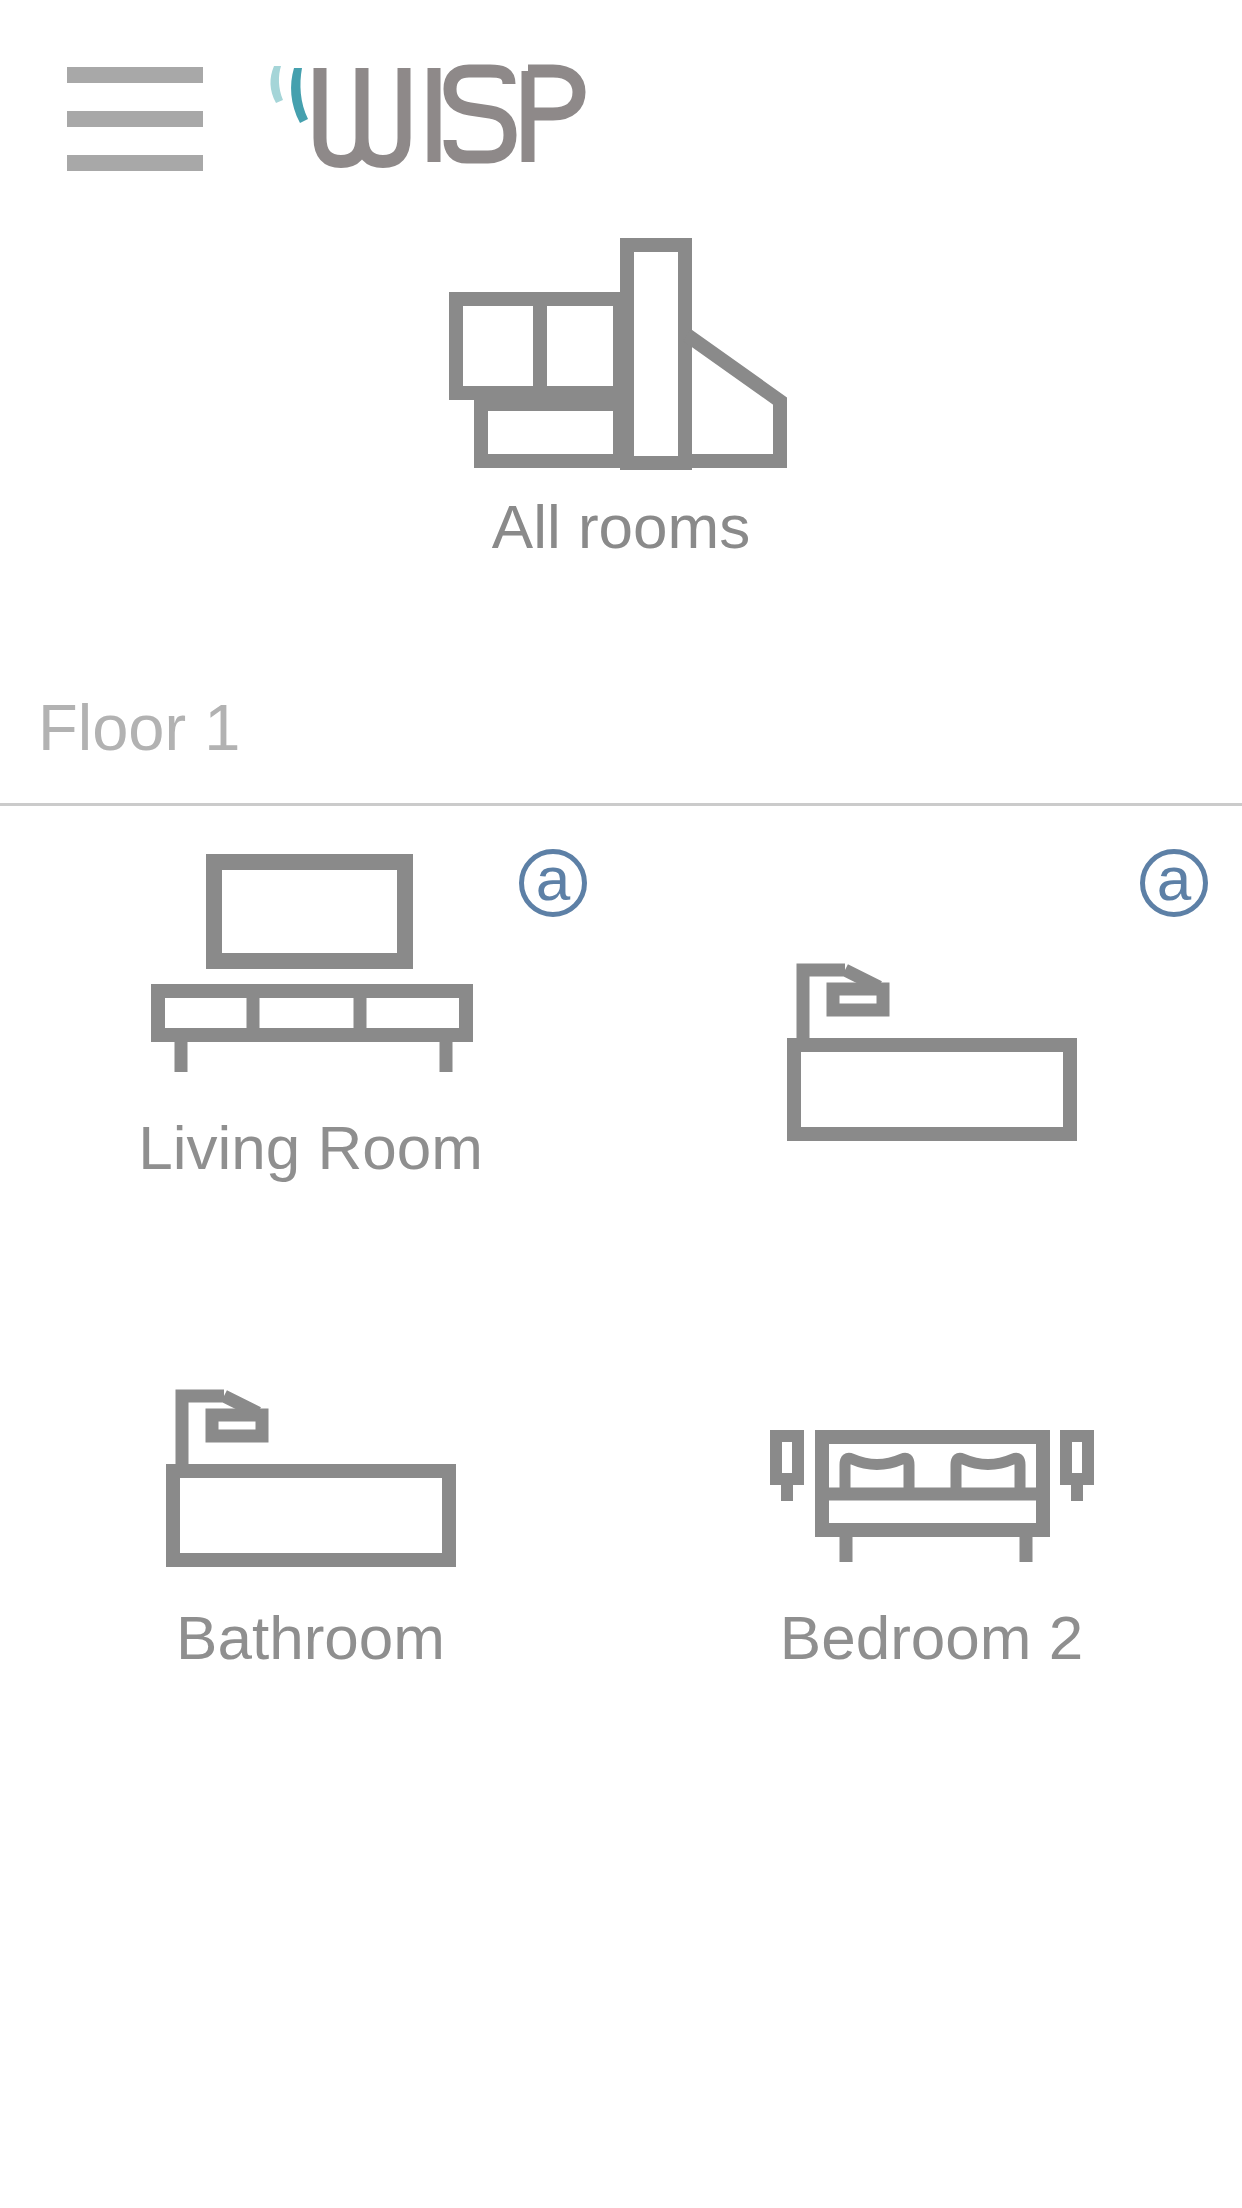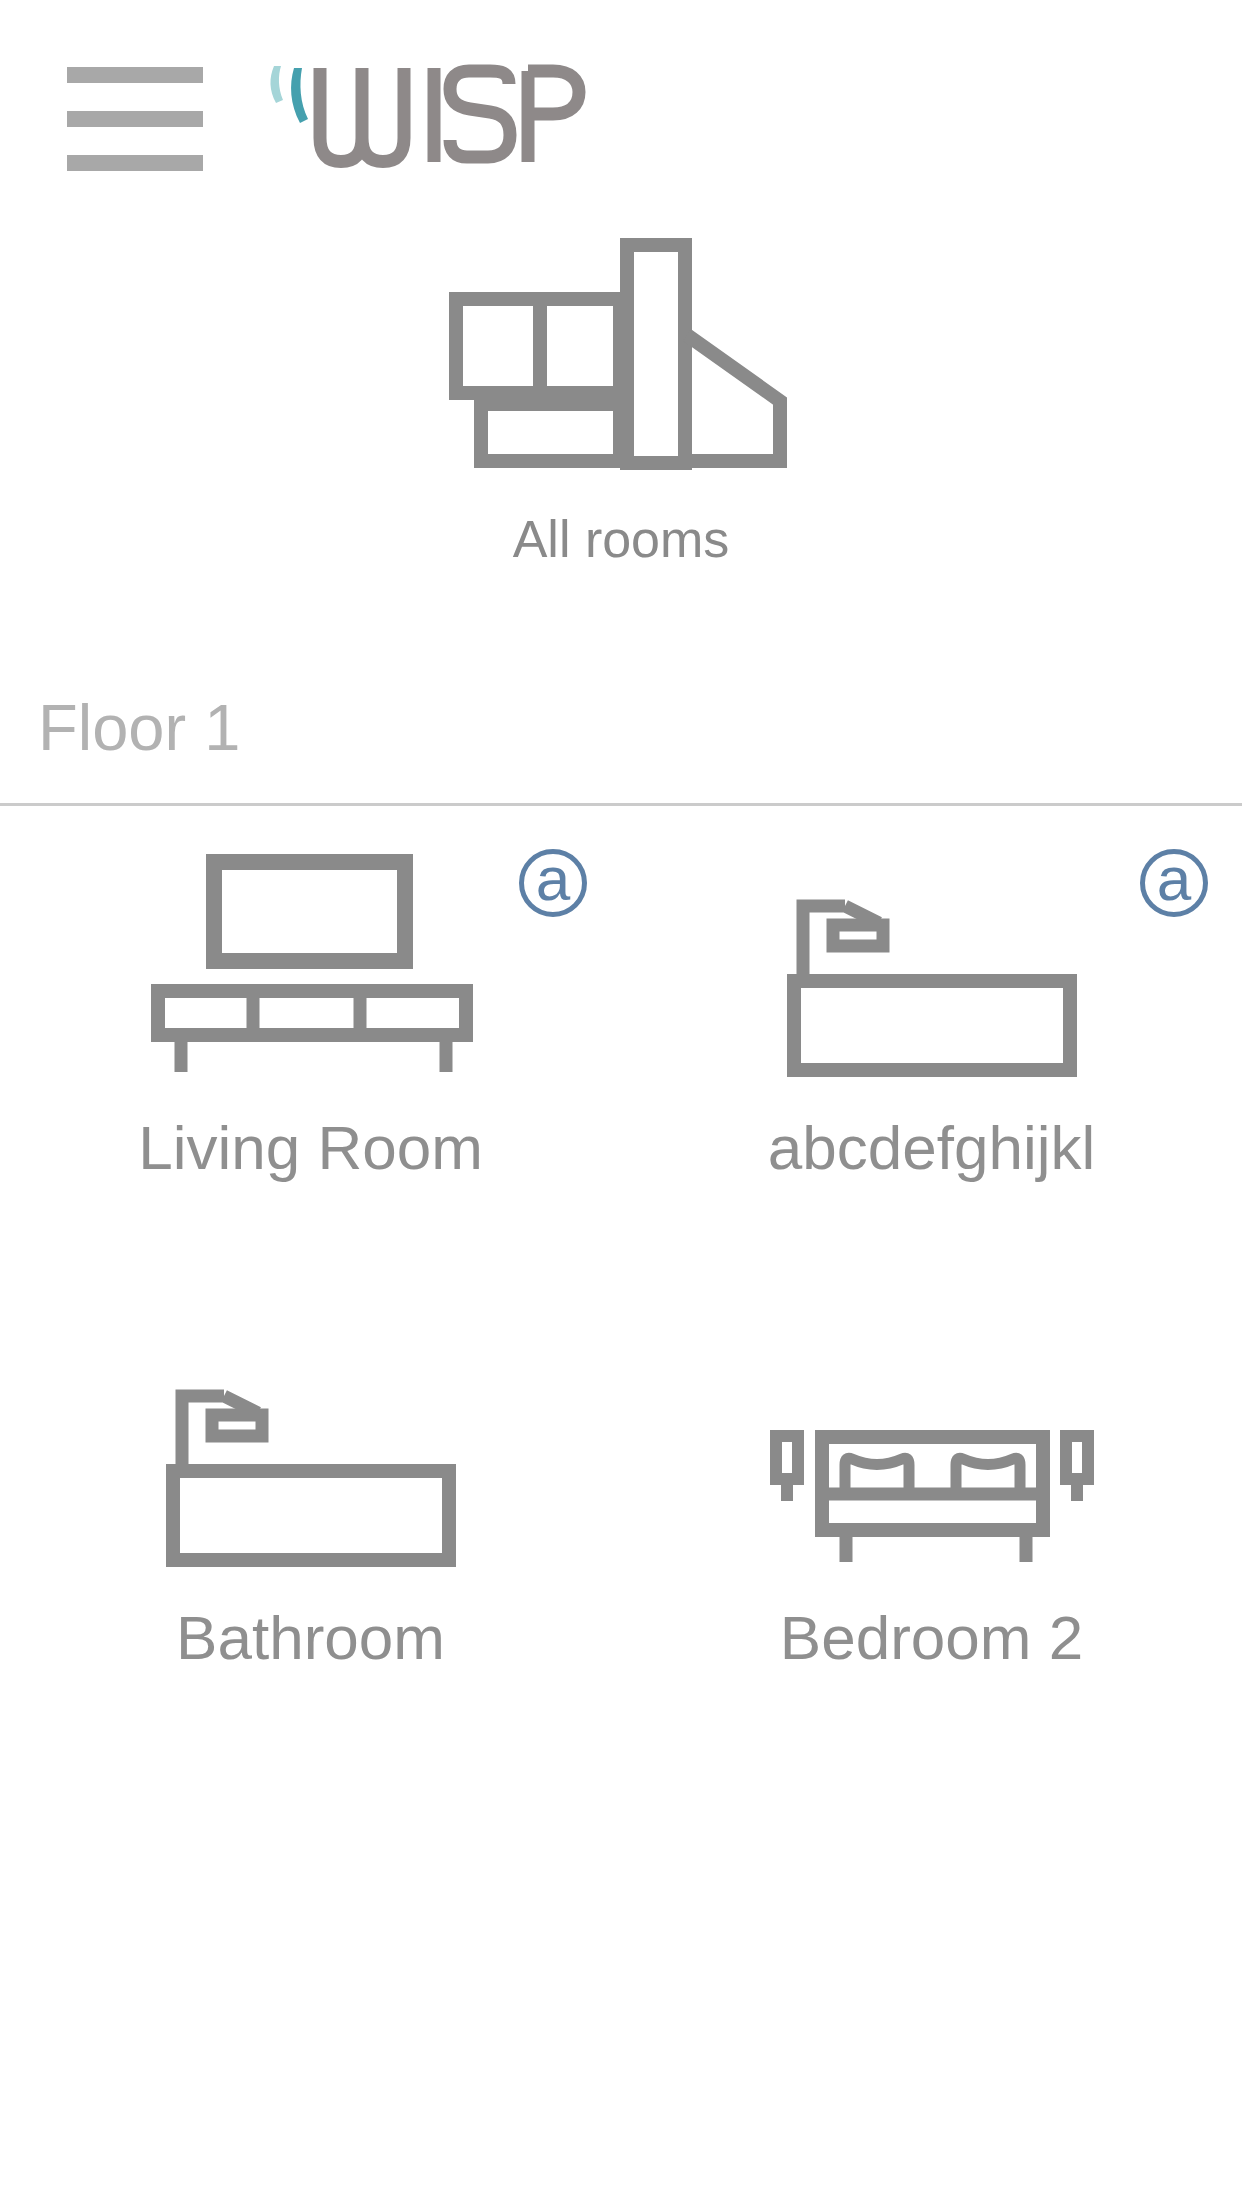--- a/index.html
+++ b/index.html
@@ -39,21 +39,21 @@
   .logo .m1{fill:var(--logo-teal-light);}
   .logo .m2{fill:var(--logo-teal-dark);}
   
   .all-rooms{
     position:absolute;left:0;top:235px;width:1242px;
     display:flex;flex-direction:column;align-items:center;
     cursor:pointer;
   }
   .all-rooms .icon svg{display:block;}
   .all-rooms .label{
-    margin-top:32px;font-size:52px;line-height:64px;color:var(--icon-gray);
+    margin-top:20px;font-size:62px;line-height:64px;color:var(--icon-gray);
   }
   
   .floor-title{
     position:absolute;left:38px;top:694px;
     font-size:65px;line-height:68px;color:var(--section-gray);text-align:center;
   }
   .divider{
     position:absolute;left:0;top:803px;width:1242px;height:3px;
     background:var(--divider-gray);
   }
@@ -136,21 +136,20 @@
 
   <div class="tile">
     <div class="badge">a</div>
     <span class="icon">
       <svg viewBox="0 0 290 180" width="290" height="180" class="stroke-icon">
         <rect x="7" y="84" width="276" height="89" stroke-width="14"></rect>
         <path d="M16,84 V9 H58 M58,9 L92,26" stroke-width="13"></path>
         <rect x="46" y="28" width="50" height="21" stroke-width="13"></rect>
       </svg>
     </span>
-    <span class="label">abcdefghijkl</span>
   </div>
 
 
 
   <div class="tile">
     <span class="icon">
       <svg viewBox="0 0 290 180" width="290" height="180" class="stroke-icon">
         <rect x="7" y="84" width="276" height="89" stroke-width="14"></rect>
         <path d="M16,84 V9 H58 M58,9 L92,26" stroke-width="13"></path>
         <rect x="46" y="28" width="50" height="21" stroke-width="13"></rect>

